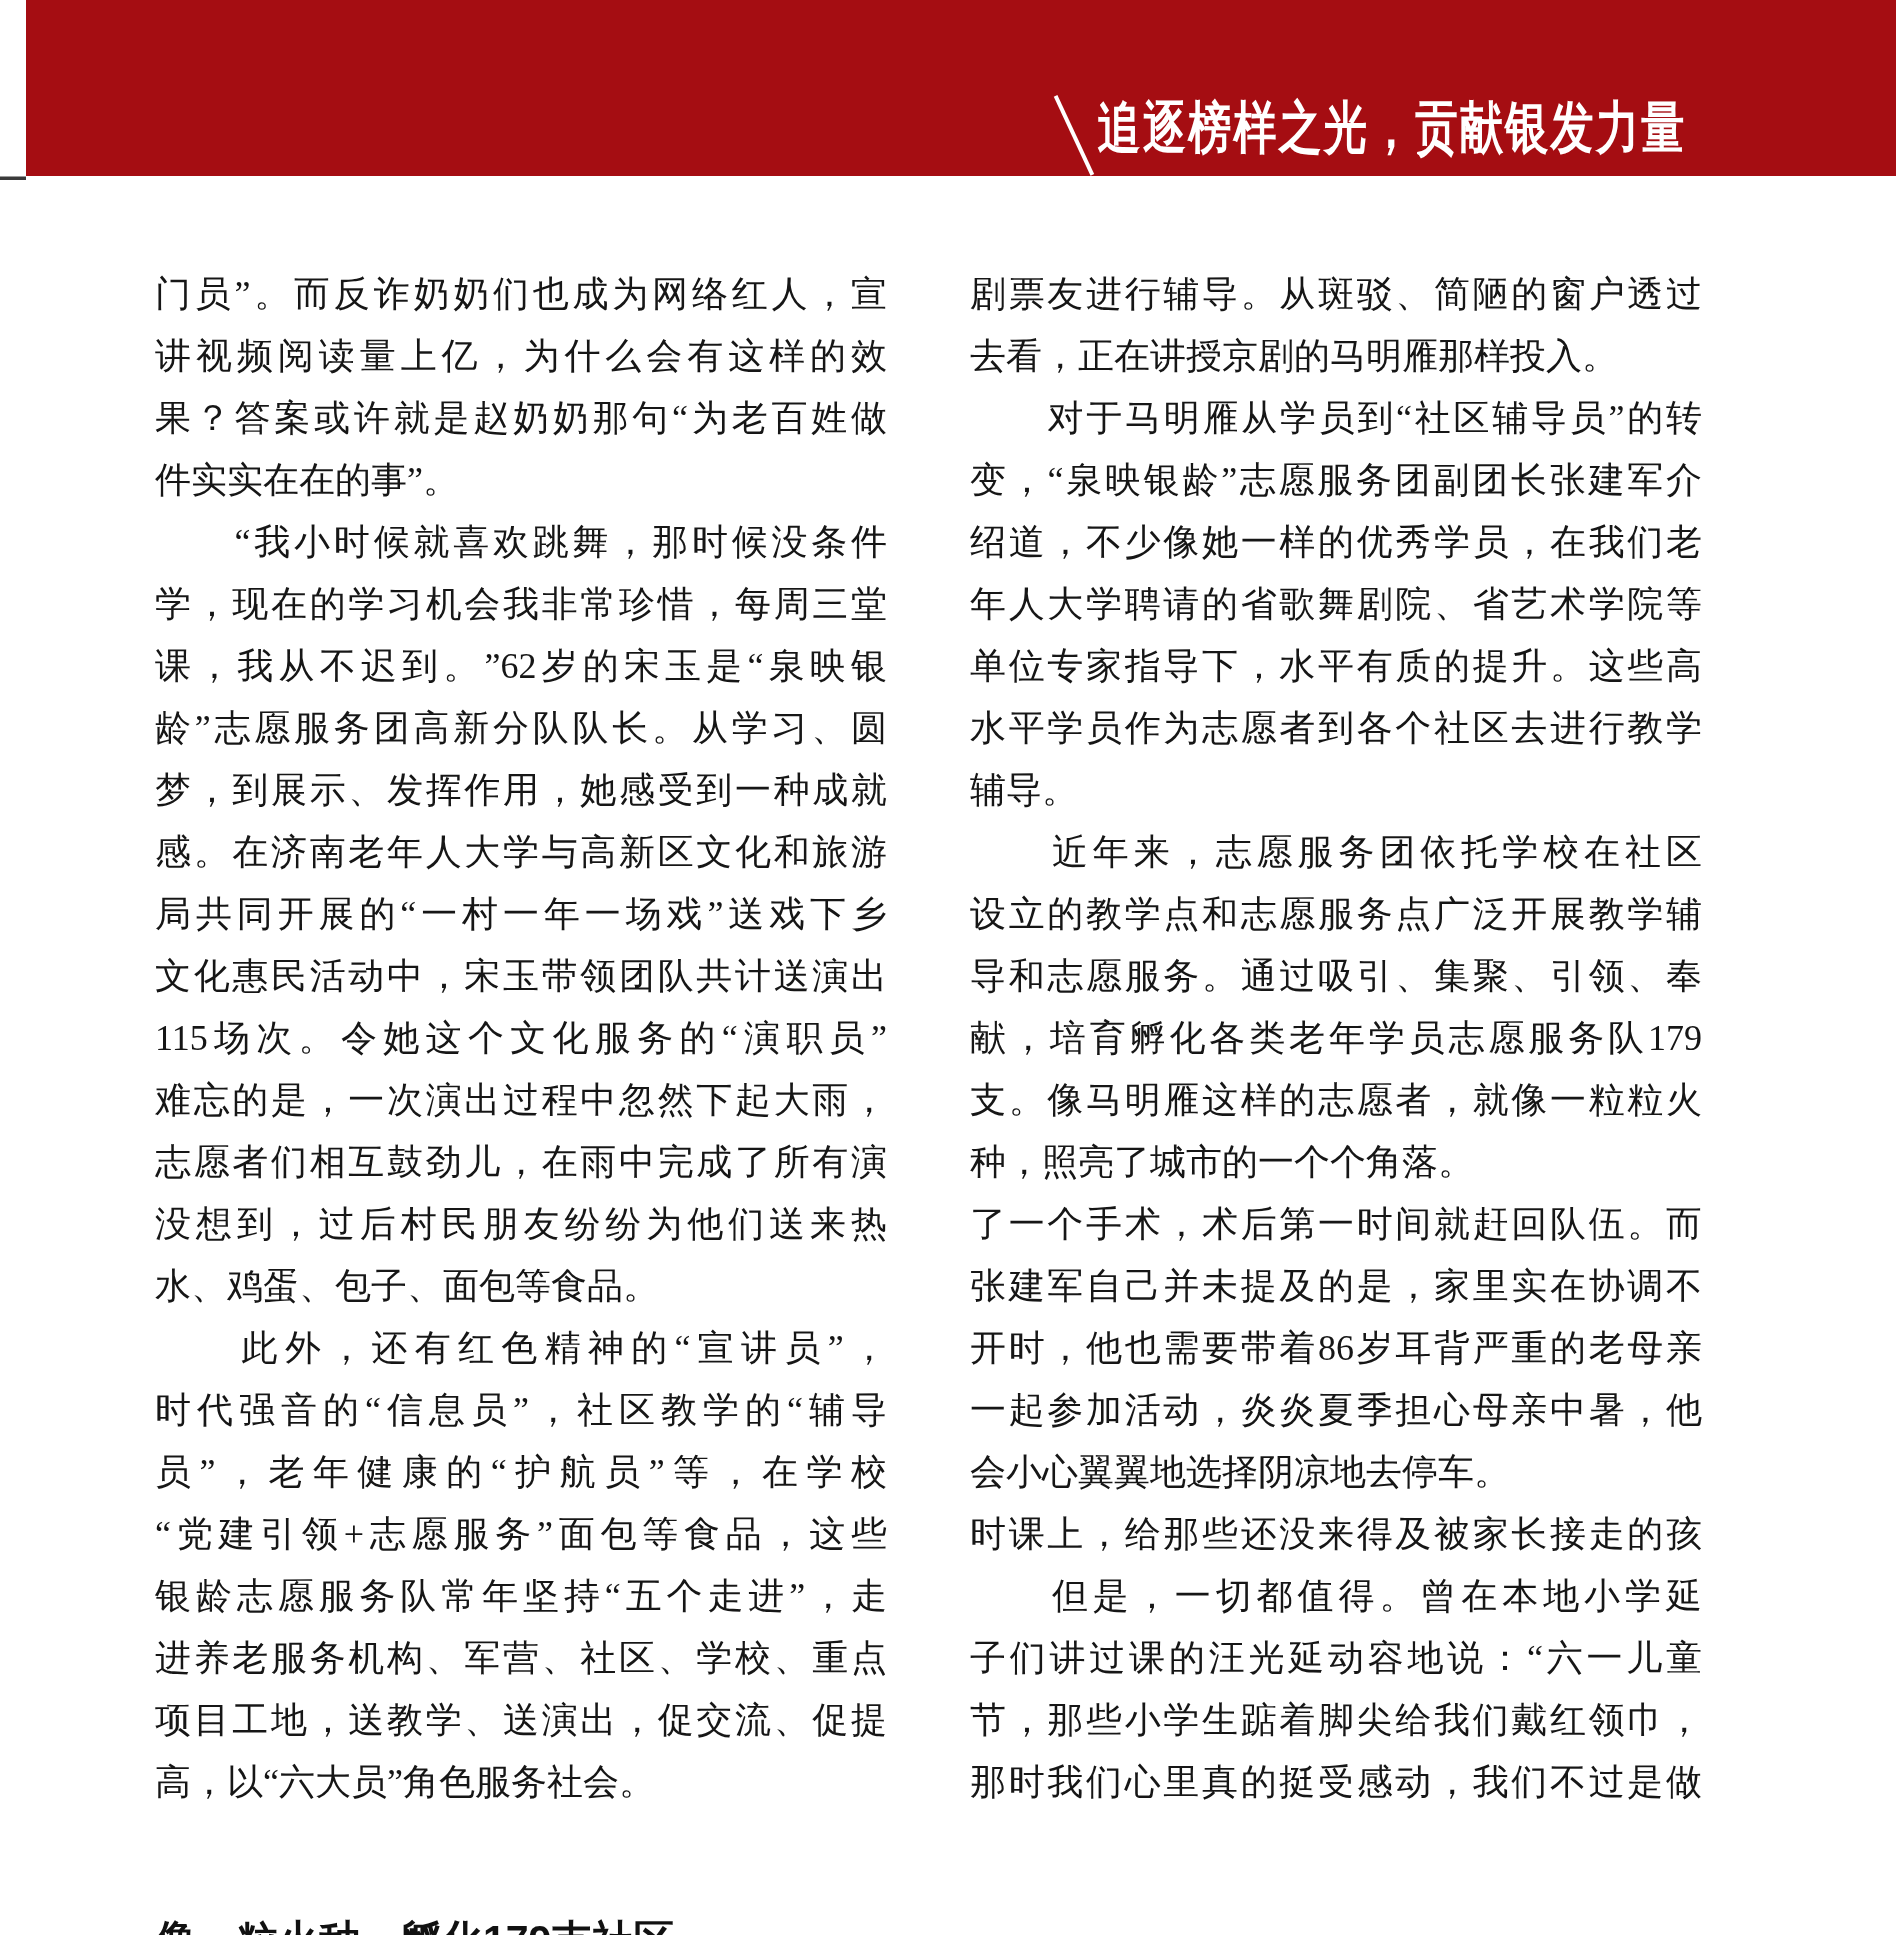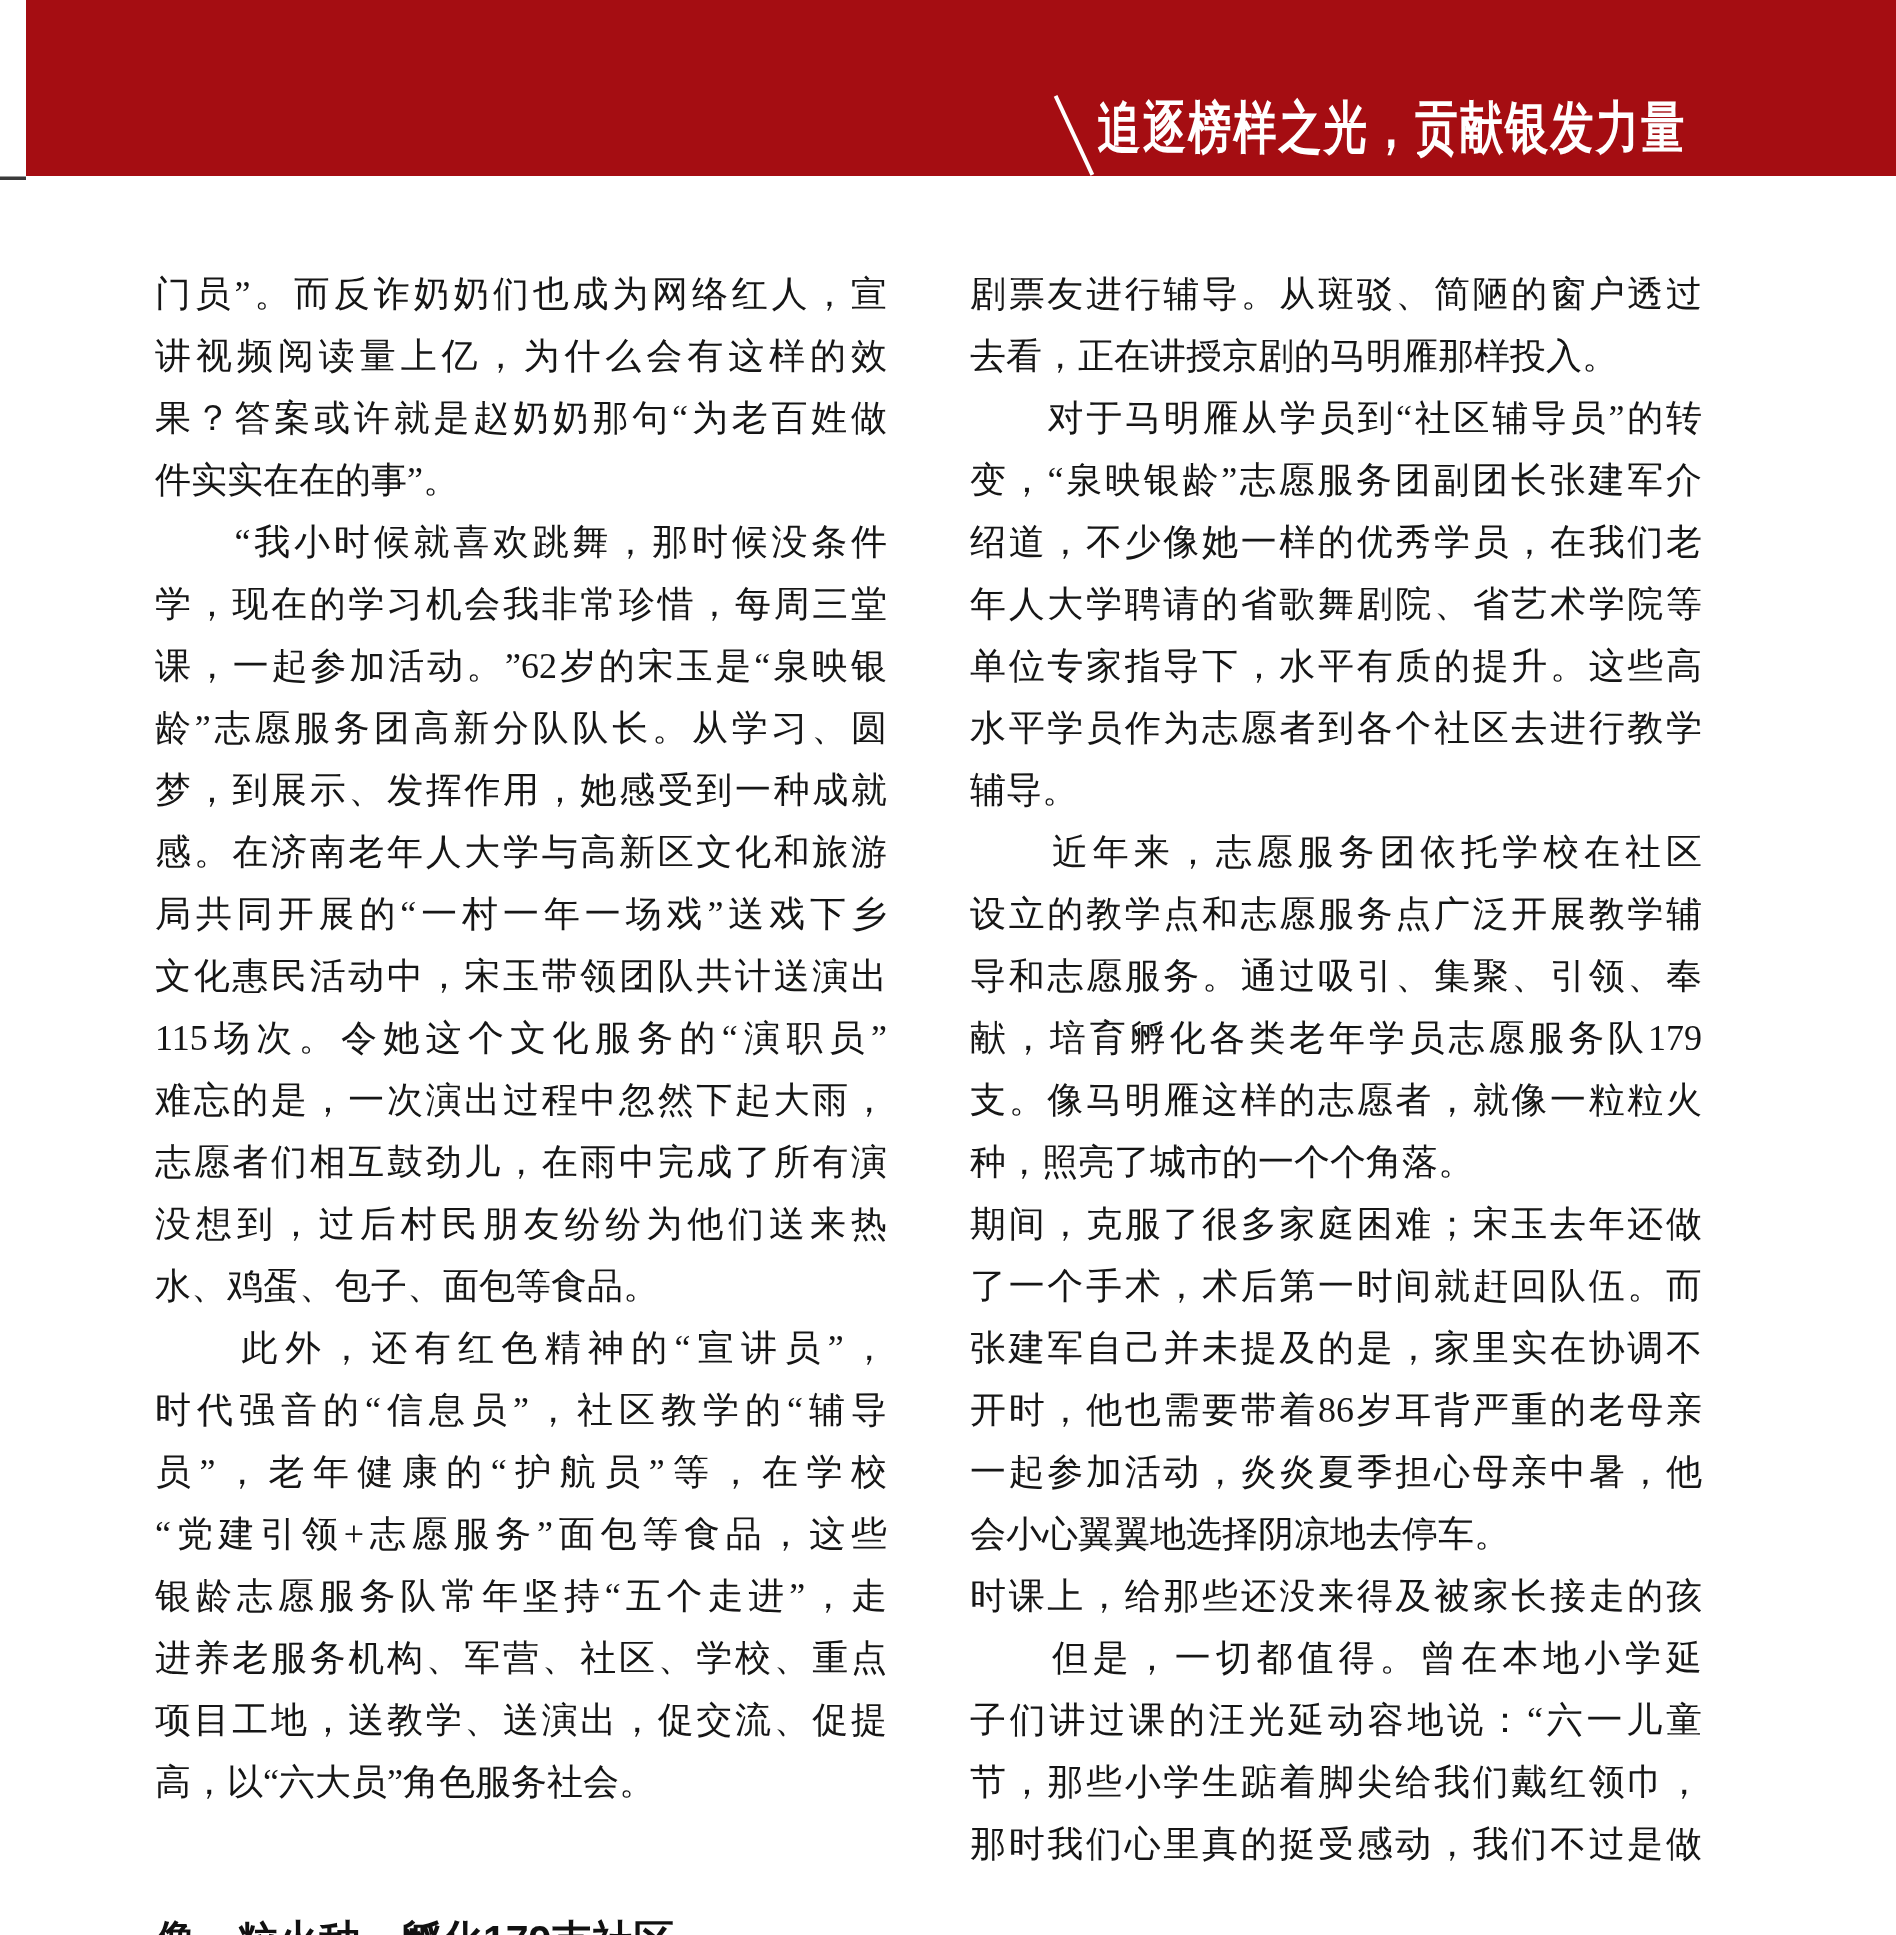--- a/index.html
+++ b/index.html
@@ -41,21 +41,21 @@
 </div>
 <div class="regmark"></div>
 
 <div class="col" id="col-left-1">
     <div class="tl">门员”。而反诈奶奶们也成为网络红人，宣</div>
     <div class="tl">讲视频阅读量上亿，为什么会有这样的效</div>
     <div class="tl">果？答案或许就是赵奶奶那句“为老百姓做</div>
     <div class="tl nj">件实实在在的事”。</div>
     <div class="tl">　　“我小时候就喜欢跳舞，那时候没条件</div>
     <div class="tl">学，现在的学习机会我非常珍惜，每周三堂</div>
-    <div class="tl">课，一起参加活动。”62岁的宋玉是“泉映银</div>
+    <div class="tl">课，我从不迟到。”62岁的宋玉是“泉映银</div>
     <div class="tl">龄”志愿服务团高新分队队长。从学习、圆</div>
     <div class="tl">梦，到展示、发挥作用，她感受到一种成就</div>
     <div class="tl">感。在济南老年人大学与高新区文化和旅游</div>
     <div class="tl">局共同开展的“一村一年一场戏”送戏下乡</div>
     <div class="tl">文化惠民活动中，宋玉带领团队共计送演出</div>
     <div class="tl">115场次。令她这个文化服务的“演职员”</div>
     <div class="tl">难忘的是，一次演出过程中忽然下起大雨，</div>
     <div class="tl">志愿者们相互鼓劲儿，在雨中完成了所有演</div>
     <div class="tl">没想到，过后村民朋友纷纷为他们送来热</div>
     <div class="tl nj">水、鸡蛋、包子、面包等食品。</div>
@@ -83,21 +83,20 @@
     <div class="tl">年人大学聘请的省歌舞剧院、省艺术学院等</div>
     <div class="tl">单位专家指导下，水平有质的提升。这些高</div>
     <div class="tl">水平学员作为志愿者到各个社区去进行教学</div>
     <div class="tl nj">辅导。</div>
     <div class="tl">　　近年来，志愿服务团依托学校在社区</div>
     <div class="tl">设立的教学点和志愿服务点广泛开展教学辅</div>
     <div class="tl">导和志愿服务。通过吸引、集聚、引领、奉</div>
     <div class="tl">献，培育孵化各类老年学员志愿服务队179</div>
     <div class="tl">支。像马明雁这样的志愿者，就像一粒粒火</div>
     <div class="tl nj">种，照亮了城市的一个个角落。</div>
-    <div class="tl">期间，克服了很多家庭困难；宋玉去年还做</div>
     <div class="tl">了一个手术，术后第一时间就赶回队伍。而</div>
     <div class="tl">张建军自己并未提及的是，家里实在协调不</div>
     <div class="tl">开时，他也需要带着86岁耳背严重的老母亲</div>
     <div class="tl">一起参加活动，炎炎夏季担心母亲中暑，他</div>
     <div class="tl nj">会小心翼翼地选择阴凉地去停车。</div>
     <div class="tl">时课上，给那些还没来得及被家长接走的孩</div>
     <div class="tl">　　但是，一切都值得。曾在本地小学延</div>
     <div class="tl">子们讲过课的汪光延动容地说：“六一儿童</div>
     <div class="tl">节，那些小学生踮着脚尖给我们戴红领巾，</div>
     <div class="tl">那时我们心里真的挺受感动，我们不过是做</div>

